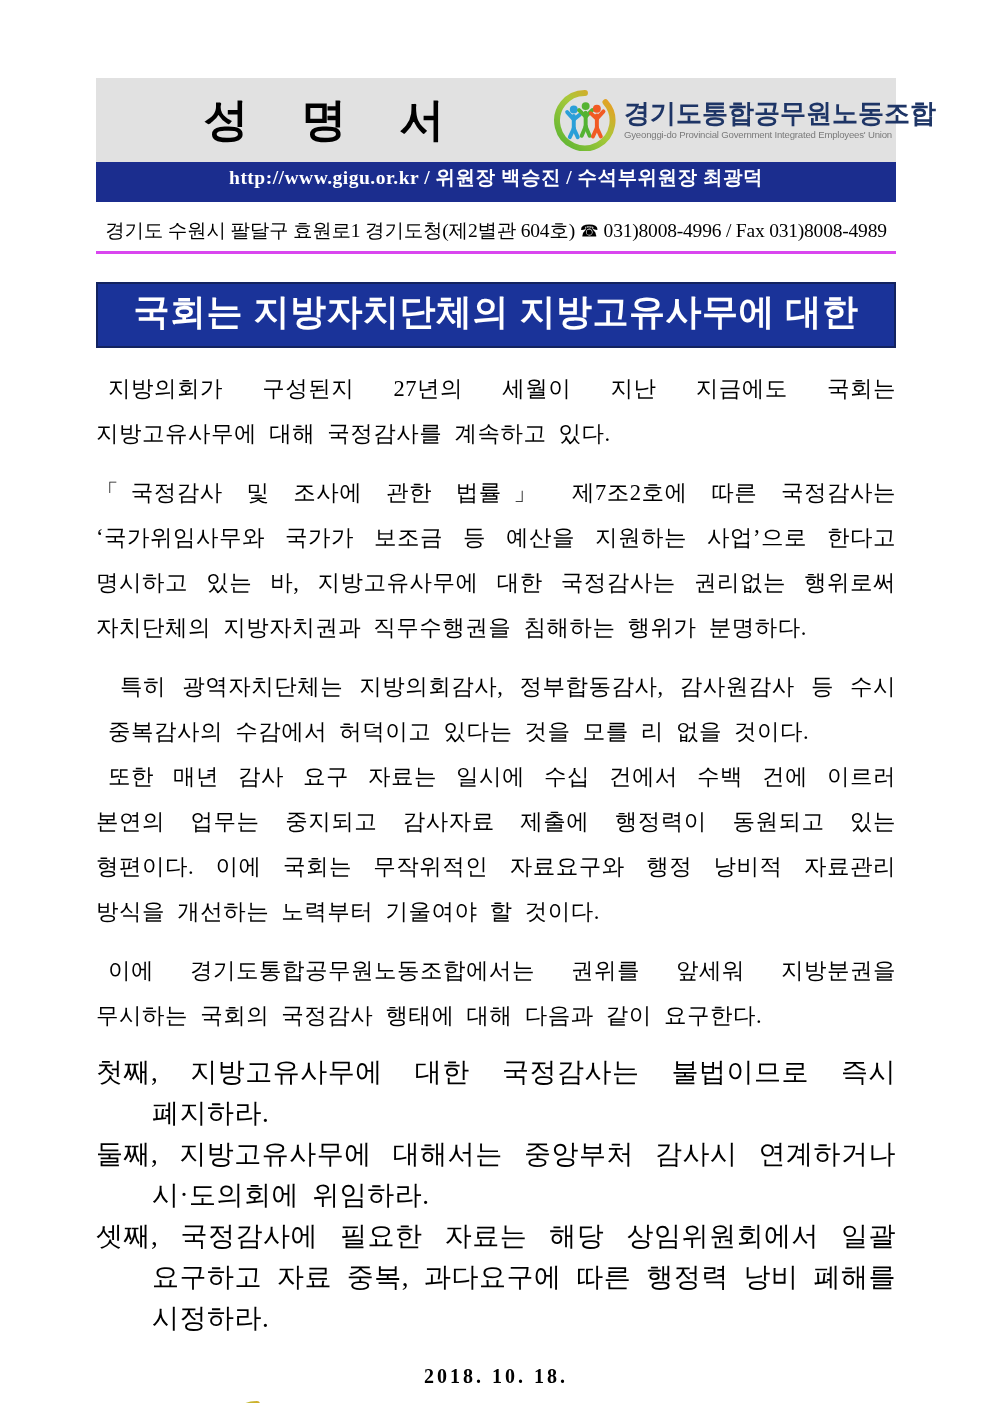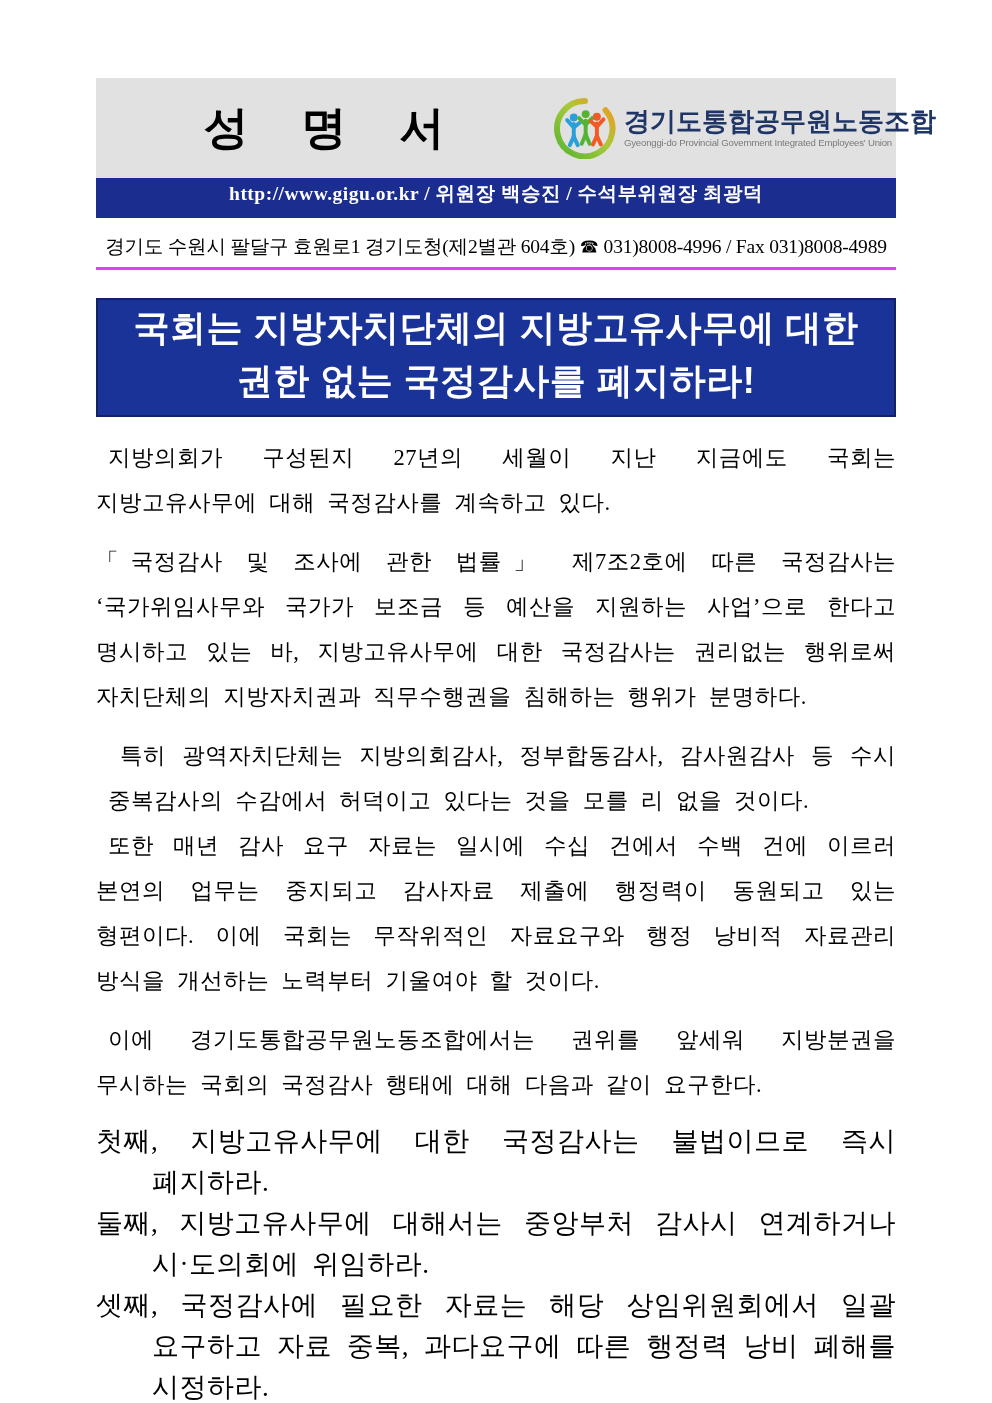--- a/index.html
+++ b/index.html
@@ -11,21 +11,21 @@
     color: #000;
   }
   .page {
     width: 800px;
     margin: 0 auto;
     padding-top: 78px;
   }
 
   
   .masthead {
-    height: 100px;
+    height: 84px;
     background: #e1e1e1;
     display: flex;
     align-items: center;
   }
   .masthead-title {
     flex: 1;
     text-align: center;
     font-family: "Liberation Sans", "DejaVu Sans", sans-serif;
     font-weight: bold;
     font-size: 45px;
@@ -203,21 +203,20 @@
       </span>
     </div>
   </div>
 
   <div class="infobar">http://www.gigu.or.kr  / 위원장 백승진 / 수석부위원장 최광덕</div>
 
   <div class="address">경기도 수원시 팔달구 효원로1 경기도청(제2별관 604호) ☎ 031)8008-4996 / Fax 031)8008-4989</div>
 
   <div class="headline">
     <div>국회는 지방자치단체의 지방고유사무에 대한</div>
-    <div>권한 없는 국정감사를 폐지하라!</div>
   </div>
 
   <div class="bodytext">
     <p class="indent">지방의회가 구성된지 27년의 세월이 지난 지금에도 국회는 지방고유사무에 대해 국정감사를 계속하고 있다.</p>
     <p>「국정감사 및 조사에 관한 법률」 제7조2호에 따른 국정감사는 ‘국가위임사무와 국가가 보조금 등 예산을 지원하는 사업’으로 한다고 명시하고 있는 바, 지방고유사무에 대한 국정감사는 권리없는 행위로써 자치단체의 지방자치권과 직무수행권을 침해하는 행위가 분명하다.</p>
     <p class="indent tight">특히 광역자치단체는 지방의회감사, 정부합동감사, 감사원감사 등 수시 중복감사의 수감에서 허덕이고 있다는 것을 모를 리 없을 것이다.</p>
     <p class="indent">또한 매년 감사 요구 자료는 일시에 수십 건에서 수백 건에 이르러 본연의 업무는 중지되고 감사자료 제출에 행정력이 동원되고 있는 형편이다. 이에 국회는 무작위적인 자료요구와 행정 낭비적 자료관리 방식을 개선하는 노력부터 기울여야 할 것이다.</p>
     <p class="indent">이에 경기도통합공무원노동조합에서는 권위를 앞세워 지방분권을 무시하는 국회의 국정감사 행태에 대해 다음과 같이 요구한다.</p>
   </div>
 

